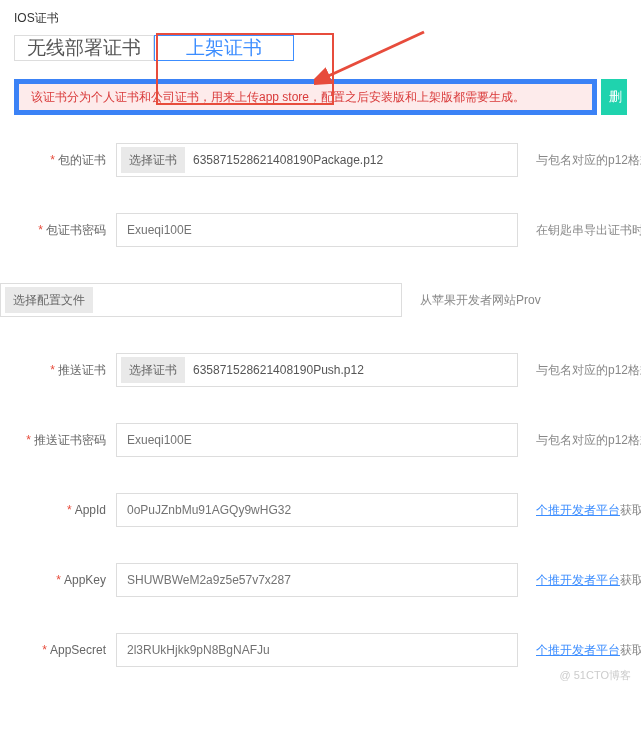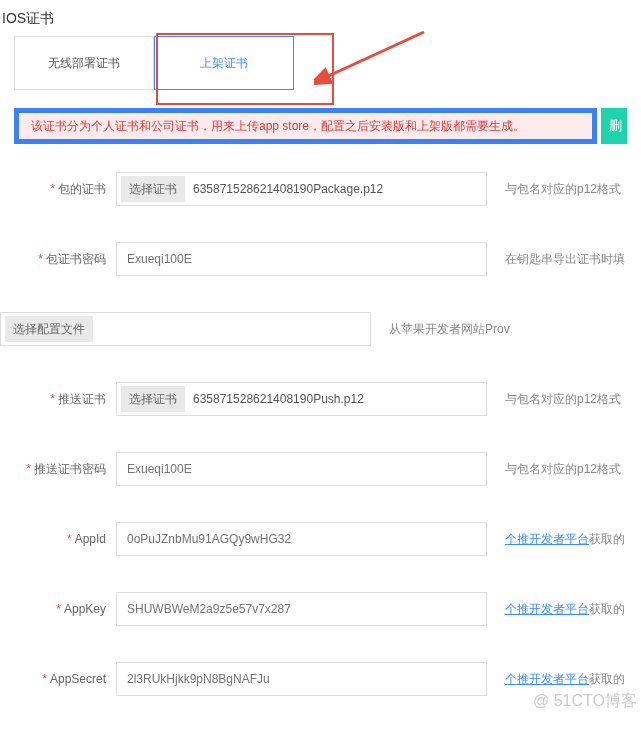--- a/index.html
+++ b/index.html
@@ -1,35 +1,35 @@
 <!DOCTYPE html>
 <html><head>
   <meta charset="utf-8">
   <style>
     * { box-sizing: border-box; margin: 0; padding: 0; }
     body { font-family: "Microsoft YaHei", Arial, sans-serif; font-size: 13px; color: #333; background: #fff; width: 641px; }
-    .page-title { font-size: 14px; padding: 10px 2px 8px; color: #333; font-weight: normal; }
+    .page-title { font-size: 12px; padding: 10px 14px 8px; color: #333; font-weight: normal; }
     .tabs { display: flex; gap: 0; padding: 0 14px 18px; }
-    .tab { width: 140px; height: 54px; display: flex; align-items: center; justify-content: center; border: 1px solid #ddd; background: #fff; cursor: pointer; font-size: 12px; color: #555; }
+    .tab { width: 140px; height: 26px; display: flex; align-items: center; justify-content: center; border: 1px solid #ddd; background: #fff; cursor: pointer; font-size: 19px; color: #555; }
     .tab.active { border: 1px solid #3c8dff; color: #3c8dff; }
     .highlight-box { position: absolute; left: 156px; top: 33px; width: 178px; height: 72px; border: 2px solid #e74c3c; pointer-events: none; }
     .arrow-wrap { position: absolute; left: 314px; top: 30px; pointer-events: none; }
     .notice-row { display: flex; margin: 0 14px 28px; height: 36px; }
     .notice { flex: 1; border: 5px solid #3b82f6; background: #fdebeb; color: #d93a3a; display: flex; align-items: center; padding: 0 12px; font-size: 12px; }
     .del-btn { width: 26px; background: #1fd3ae; color: #fff; display: flex; align-items: center; justify-content: flex-start; padding-left: 8px; margin-left: 4px; font-size: 13px; }
     .form { padding: 0 0 10px 0; }
     .row { display: flex; align-items: center; margin-bottom: 36px; }
     .label { width: 116px; text-align: right; padding-right: 10px; font-size: 12px; color: #666; }
     .star { color: #e74c3c; margin-right: 3px; }
-    .field { width: 371px; height: 34px; border: 1px solid #ddd; display: flex; align-items: center; padding: 0 4px; font-size: 12px; color: #555; background: #fff; }
+    .field { width: 402px; height: 34px; border: 1px solid #ddd; display: flex; align-items: center; padding: 0 4px; font-size: 12px; color: #555; background: #fff; }
     .inner-btn { background: #e9e9e9; height: 26px; padding: 0 8px; display: inline-flex; align-items: center; color: #666; font-size: 12px; margin-right: 8px; cursor: pointer; }
     .plain-input { border: none; outline: none; flex: 1; font-size: 12px; color: #737373; height: 100%; padding-left: 6px; background: transparent; }
     .hint { flex: 1; padding-left: 18px; font-size: 12px; color: #888; white-space: nowrap; overflow: hidden; }
     .hint a { color: #3c8dff; text-decoration: underline; }
-    .watermark { position: absolute; right: 4px; bottom: 4px; font-size: 16px; color: #ccc; margin-left: 11px; }
+    .watermark { position: absolute; right: 10px; bottom: 4px; font-size: 11px; color: #ccc; margin-left: 11px; }
     .wrap { position: relative; }
   </style>
 </head>
 <body>
 <div class="wrap">
 
 <div class="page-title">IOS证书</div>
 
 <div class="tabs">
   <div class="tab">无线部署证书</div>

